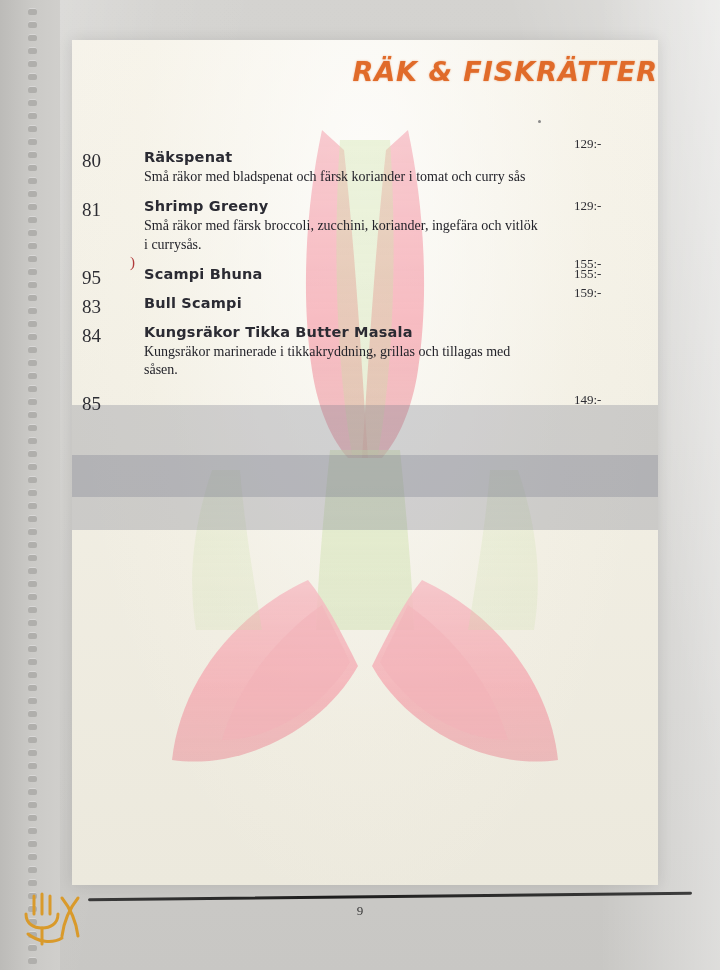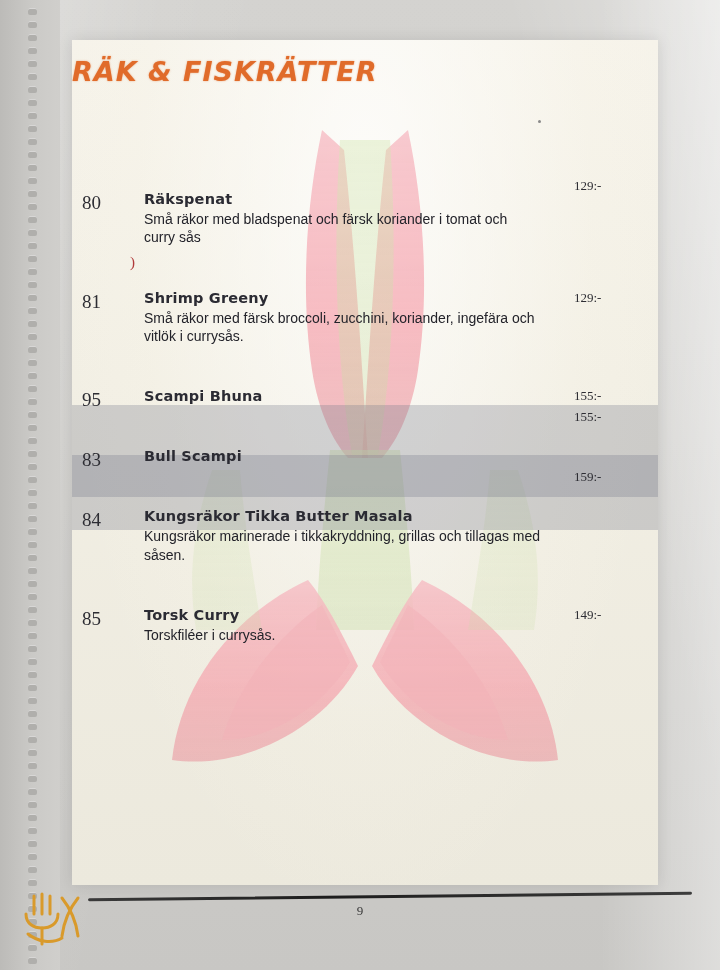--- a/index.html
+++ b/index.html
@@ -85,21 +85,21 @@
     left: 0; right: 0;
     background: rgba(120,124,140,.30);
   }
   .band-a { top: 365px; height: 92px; }
   .band-b { top: 415px; height: 75px; }
 
   .title {
     position: absolute;
     top: 16px;
     left: 0; right: 0;
-    text-align: left;
+    text-align: right;
     font-family: "DejaVu Sans", sans-serif;
     font-weight: bold;
     font-style: italic;
     font-size: 27px;
     letter-spacing: 1px;
     color: #e06b2a;
     text-shadow: 0 0 2px rgba(224,107,42,.55);
   }
 
   .menu {
@@ -127,24 +127,23 @@
     margin-right: 86px;
   }
   .name {
     font-family: "DejaVu Sans", sans-serif;
     font-weight: bold;
     font-size: 14.5px;
     color: #2b2b33;
     letter-spacing: .2px;
     line-height: 1.25;
     margin-bottom: 2px;
-    margin-top: 42px;
   }
   .desc {
-    font-family: Liberation Sans, sans-serif;
+    font-family: Liberation Serif, serif;
     font-size: 14px;
     color: #23232a;
     line-height: 1.3;
   }
   .price {
     position: absolute;
     right: 24px;
     top: 1px;
     font-family: "Liberation Serif", serif;
     font-size: 13px;
@@ -366,24 +365,20 @@
       <span class="price shift">159:-</span>
       <div class="body">
         <div class="name">Kungsräkor Tikka Butter Masala</div>
         <div class="desc">Kungsräkor marinerade i tikkakryddning, grillas och tillagas med såsen.</div>
       </div>
     </div>
 
     <div class="item">
       <span class="num">85</span>
       <span class="price">149:-</span>
-      <div class="body">
-        <div class="name">Torsk Curry</div>
-        <div class="desc">Torskfiléer i currysås.</div>
-      </div>
     </div>
 
   </div>
 
   <div class="tick">)</div>
 </div>
 
 <div class="footer-rule"></div>
 <div class="folio">9</div>
 

